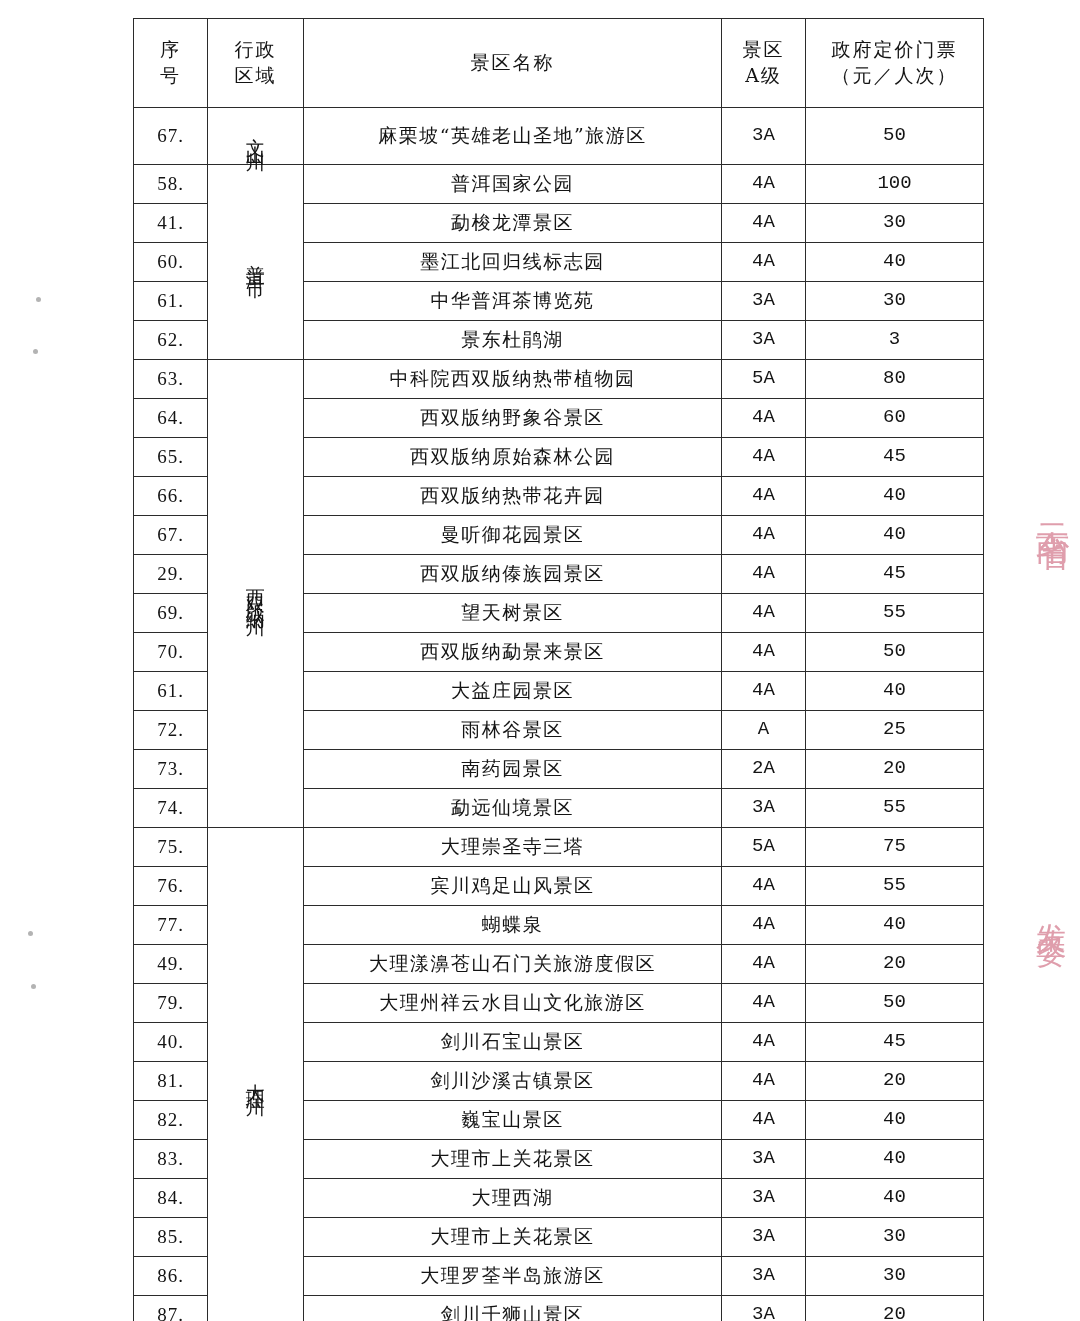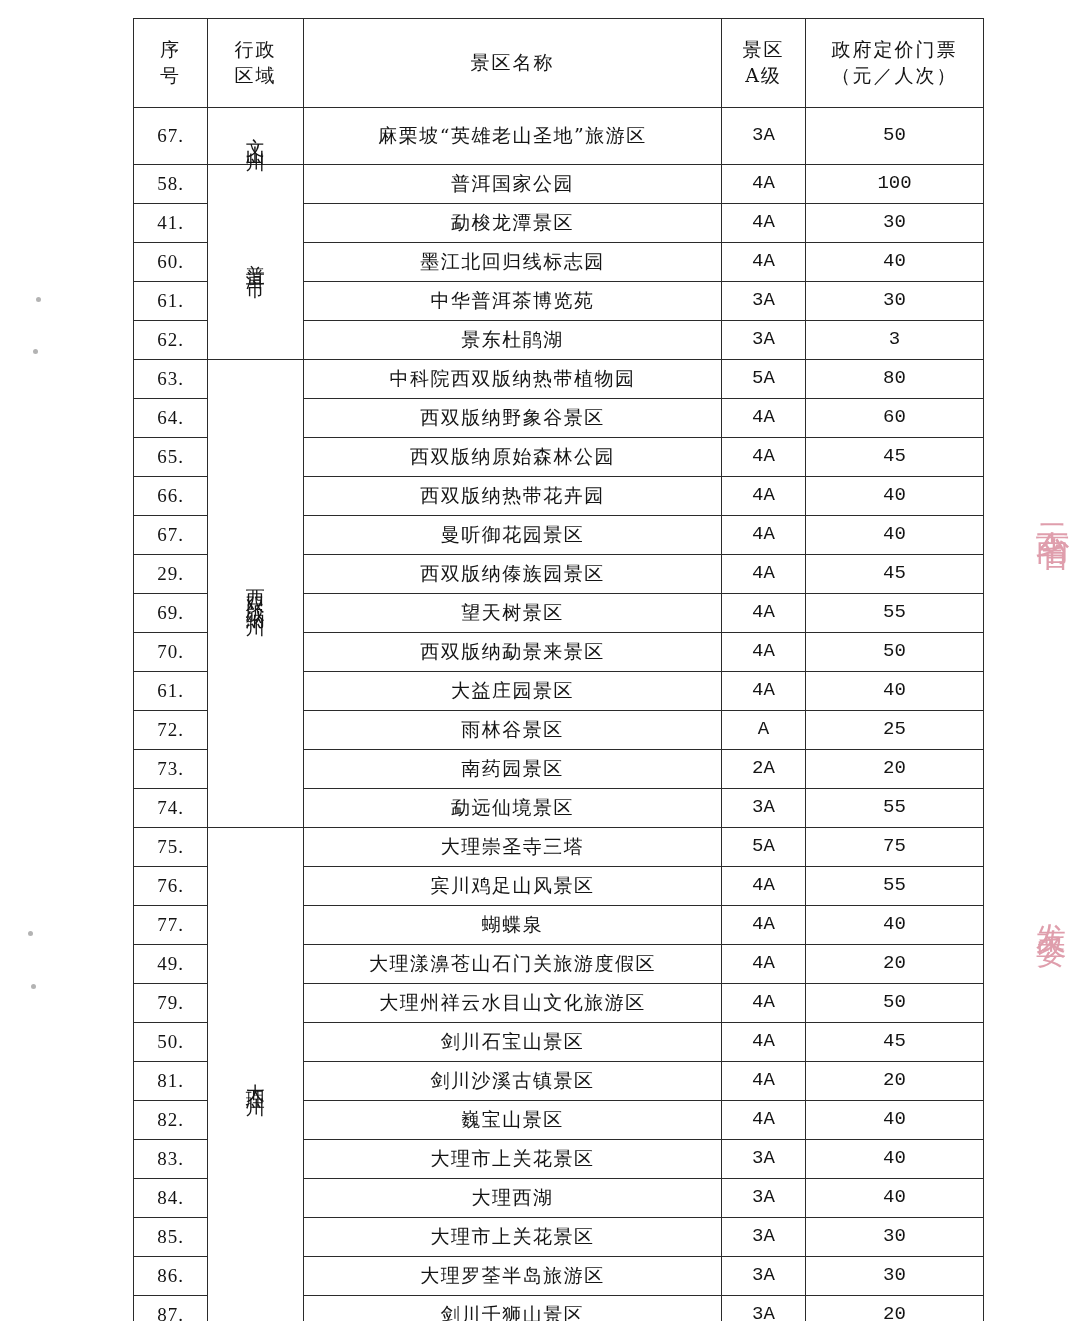--- a/index.html
+++ b/index.html
@@ -298,21 +298,21 @@
           <td class="level">4A</td>
           <td class="price">20</td>
         </tr>
         <tr>
           <td class="no">79.</td>
           <td class="name">大理州祥云水目山文化旅游区</td>
           <td class="level">4A</td>
           <td class="price">50</td>
         </tr>
         <tr>
-          <td class="no">50.</td>
+          <td class="no">40.</td>
           <td class="name">剑川石宝山景区</td>
           <td class="level">4A</td>
           <td class="price">45</td>
         </tr>
         <tr>
           <td class="no">81.</td>
           <td class="name">剑川沙溪古镇景区</td>
           <td class="level">4A</td>
           <td class="price">20</td>
         </tr>

